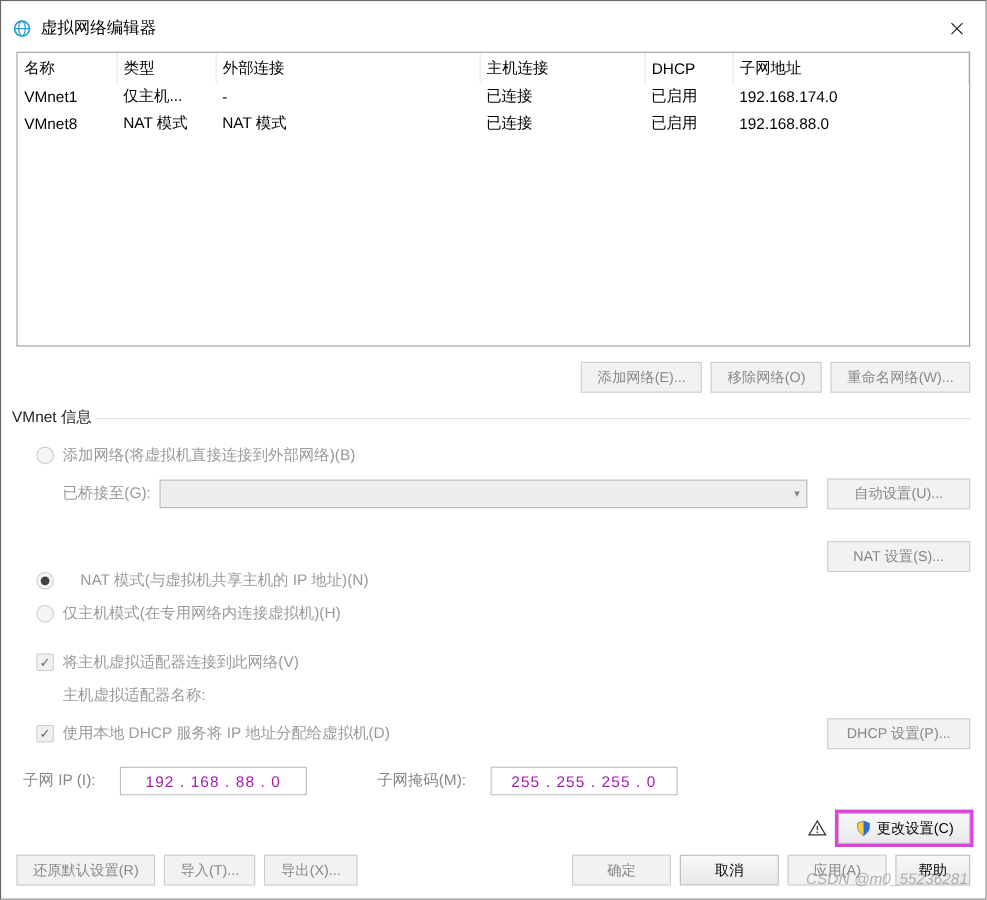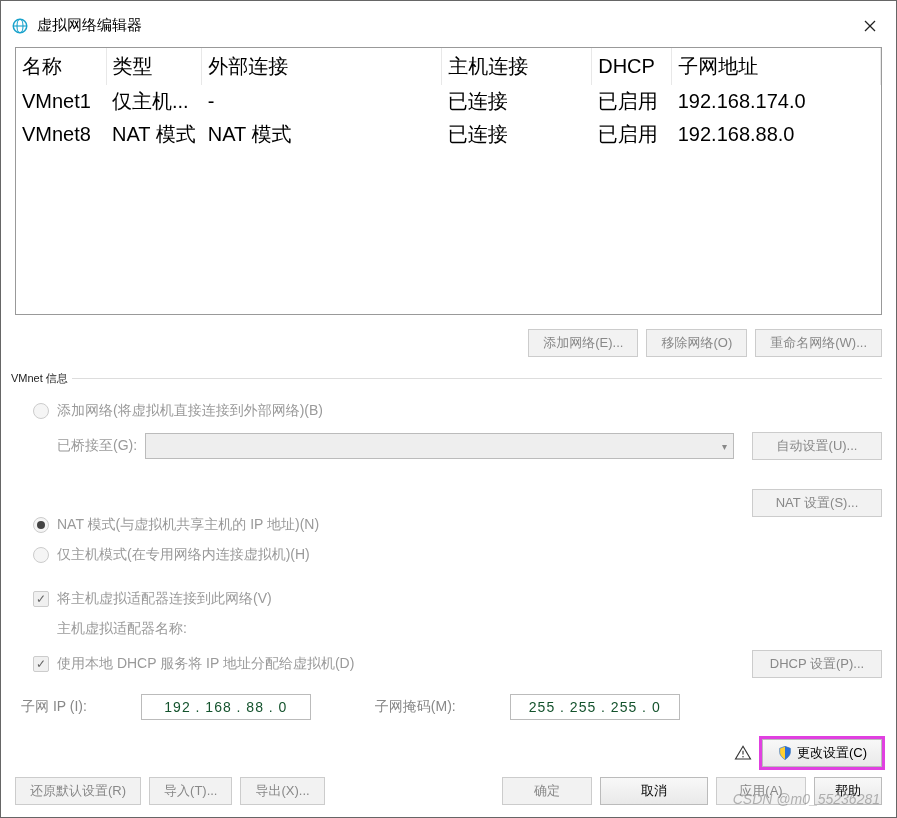--- a/index.html
+++ b/index.html
@@ -4,44 +4,44 @@
 <style>
   * { box-sizing: border-box; font-family: "Microsoft YaHei", "Segoe UI", sans-serif; }
   body { margin: 0; background: #fff; }
   .window { width: 897px; height: 818px; border: 1px solid #666; background: #fff; display: flex; flex-direction: column; position: relative; }
   .titlebar { height: 36px; display: flex; align-items: center; padding: 13px 4px 0 10px; font-size: 15px; }
   .titlebar .icon { width: 18px; height: 18px; margin-right: 8px; display:flex; align-items:center; justify-content:center;}
   .titlebar .title { flex: 1; }
   .titlebar .close { width: 44px; height: 32px; display: flex; align-items: center; justify-content: center; font-size: 16px; cursor: default; }
   .content { padding: 10px 14px 0 14px; flex:1; display:flex; flex-direction:column; }
   .table-box { border: 1px solid #999; height: 268px; background: #fff; margin-bottom: 14px; overflow:hidden;}
-  .table { width: 100%; border-collapse: collapse; font-size: 20px; }
+  .table { width: 100%; border-collapse: collapse; font-size: 14px; }
   .table th { text-align: left; font-weight: normal; padding: 5px 6px; border-right: 1px solid #e8e8e8; background: #fff; }
   .table td { padding: 3px 6px; white-space: nowrap; }
   .col-name{width:90px;} .col-type{width:90px;} .col-ext{width:240px;} .col-host{width:150px;margin-left:12px;} .col-dhcp{width:80px;} .col-sub{width:auto;}
   .btnrow { display: flex; justify-content: flex-end; gap: 8px; margin-bottom: 14px; }
   .btn { height: 28px; padding: 0 14px; border: 1px solid #bbb; background: linear-gradient(#f8f8f8,#e9e9e9); font-size: 13px; display:flex; align-items:center; justify-content:center; cursor:default; white-space:nowrap;}
   .btn.disabled, .btn[disabled] { color: #888; background: #f2f2f2; border-color:#ccc;}
   fieldset.group { border: 1px solid #ddd; border-left:none; border-right:none; border-bottom:none; padding: 10px 0 6px 0; margin: 0 0 6px 0; position:relative;}
-  fieldset.group > legend { font-size: 11px; padding: 0 4px 0 0; margin-left: -4px; color:#222;}
+  fieldset.group > legend { font-size: 14px; padding: 0 4px 0 0; margin-left: -4px; color:#222;}
   .row { display: flex; align-items: center; padding: 6px 0 6px 18px; font-size: 14px; gap: 8px; }
   .row.dis { color: #9a9a9a; }
   .radio, .check { width: 16px; height: 16px; border: 1px solid #999; display: inline-flex; align-items:center; justify-content:center; flex-shrink:0;}
   .radio { border-radius: 50%; }
   .radio.on::after { content:""; width:8px; height:8px; background:#444; border-radius:50%; }
   .radio.dis, .check.dis { border-color:#ccc; background:#f5f5f5;}
   .check { border-radius:2px; }
   .check.on { background:#f0f0f0; }
   .check.on::after { content:"✓"; font-size:12px; color:#666; line-height:1;}
   .sub { padding-left: 42px; }
   .combo { flex:1; height:26px; border:1px solid #bbb; background:#eee; display:flex; align-items:center; justify-content:flex-end; padding:0 6px; color:#888; margin-right:10px;}
   .combo .arrow{ font-size:10px;}
   .side-btn { width: 130px; }
   .ipbox { display:inline-flex; border:1px solid #999; height:26px; align-items:center; padding:0 6px; letter-spacing:1px; font-size:14px; background:#fff; min-width:170px; justify-content:center;}
-  .ipbox.dis{ color:#14532d; border-color:#bbb;margin-left:32px;}
+  .ipbox.dis{ color:#a21caf; border-color:#bbb;}
   .iprow { display:flex; align-items:center; gap:22px; padding:10px 0 0 6px; font-size:14px; color:#888;}
   .adminrow { display:flex; align-items:center; justify-content:flex-end; gap:10px; padding:0 0 10px 0; margin-top:auto;}
   .shield { width:16px; height:16px; }
   .highlight-btn { outline: 3px solid #e040e0; outline-offset: 0px; }
   .footer { display:flex; gap:8px; padding: 0 14px 12px 14px; align-items:center;}
   .footer .spacer { flex:1; }
   .watermark { position:absolute; right:16px; bottom:10px; font-size:14px; color:rgba(120,120,120,0.55); font-style:italic; pointer-events:none;margin-top:12px;}
   .warn-icon{width:18px;height:18px;display:inline-flex;align-items:center;justify-content:center;}
 </style>
 </head>
@@ -116,21 +116,21 @@
       </div>
       <div class="row dis sub">
         <span>已桥接至(G):</span>
         <div class="combo">
             <span class="arrow">▾</span>
           </div>
         <button class="btn disabled side-btn">自动设置(U)...</button>
       </div>
 
       <div class="row dis" style="justify-content:space-between;">
-        <span style="display:flex;align-items:center;gap:8px;margin-top:44px;">
+        <span style="display:flex;align-items:center;gap:24px;margin-top:44px;">
           <span class="radio on dis"></span>
           <span>NAT 模式(与虚拟机共享主机的 IP 地址)(N)</span>
         </span>
         <button class="btn disabled side-btn">NAT 设置(S)...</button>
       </div>
 
       <div class="row dis">
         <span class="radio dis"></span>
         <span>仅主机模式(在专用网络内连接虚拟机)(H)</span>
       </div>
@@ -181,19 +181,19 @@
       </button>
     </div>
   </div>
 
   <div class="footer">
     <button class="btn disabled">还原默认设置(R)</button>
     <button class="btn disabled">导入(T)...</button>
     <button class="btn disabled">导出(X)...</button>
     <span class="spacer"></span>
     <button class="btn disabled" style="width:90px;">确定</button>
-    <button class="btn" style="width:108px;">取消</button>
+    <button class="btn" style="width:90px;">取消</button>
     <button class="btn disabled" style="width:90px;">应用(A)</button>
     <button class="btn" style="width:68px;">帮助</button>
   </div>
 
   <div class="watermark">CSDN @m0_55236281</div>
 </div>
 
 </body></html>

